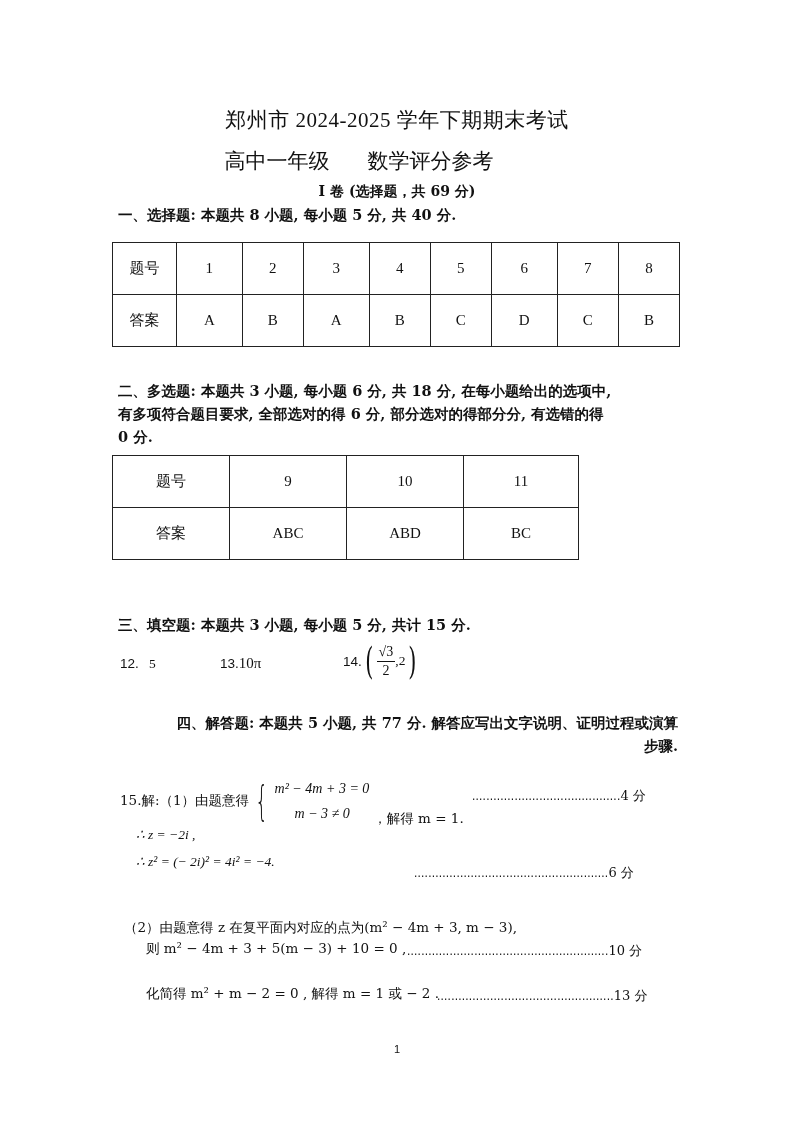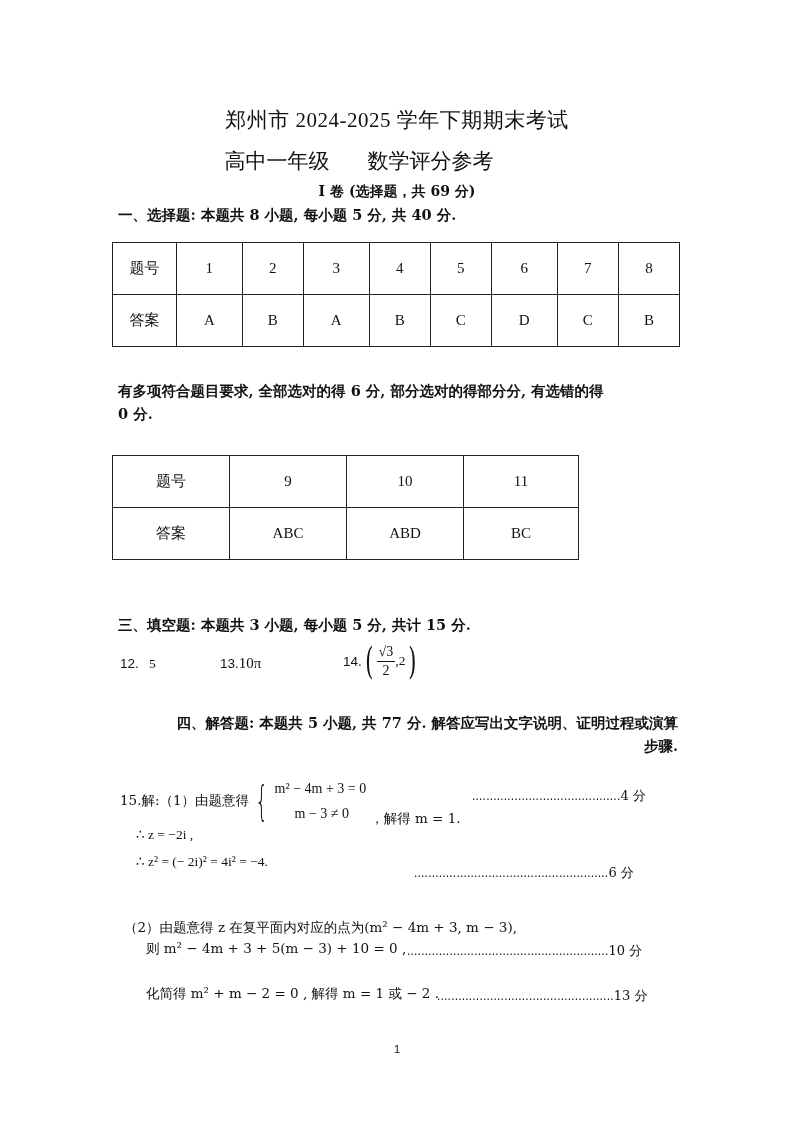--- a/index.html
+++ b/index.html
@@ -10,21 +10,21 @@
            font-family:"Liberation Serif","DejaVu Serif",serif; letter-spacing:0.5px; }
   .subtitle { left:0; width:718px; text-align:center; top:147px; font-size:21px;
               font-family:"DejaVu Sans","Liberation Sans",sans-serif; }
   .subtitle .gap { display:inline-block; width:38px; }
   .part { left:0; width:794px; text-align:center; top:183px; font-size:14px; font-weight:bold; }
   .sec { left:118px; width:560px; font-size:14.5px; font-weight:bold; line-height:23px; }
   table.ans { position:absolute; border-collapse:collapse; font-family:"Liberation Serif",serif; font-size:15px; }
   table.ans td { border:1.3px solid #222; text-align:center; vertical-align:middle; padding:0; }
   .t1 td { height:51px; }
   .t2 td { height:51px; }
-  .m { font-family:"Liberation Serif","DejaVu Serif",serif; }
+  .m { font-family:"Liberation Serif","DejaVu Serif",serif; font-style:italic; }
   .r { font-family:"Liberation Serif","DejaVu Serif",serif; }
   .line { font-size:13.5px; }
   .dots { font-family:"Liberation Sans",sans-serif; font-size:12px; letter-spacing:0.2px; }
   .paren { font-size:38px; font-weight:100; line-height:1; transform:scaleX(0.55); display:inline-block; }
   .frac { display:inline-block; text-align:center; vertical-align:middle; font-family:"Liberation Serif",serif; font-size:14px; line-height:18px; }
   .frac .num { border-bottom:1px solid #111; padding:0 2px; }
   .brace { font-size:40px; line-height:1; transform:scaleX(0.5); display:inline-block; font-family:"DejaVu Sans",sans-serif; font-weight:100; }
   .pagenum { left:0; width:794px; text-align:center; top:1043px; font-size:11px; font-family:"Liberation Sans",sans-serif; }
 </style>
 </head>
@@ -58,20 +58,21 @@
     <td>B</td>
     <td>C</td>
     <td>D</td>
     <td>C</td>
     <td>B</td>
   </tr>
 </tbody>
   </table>
 
 <div class="abs sec" style="top:379px;">
+  <div>二、多选题: 本题共 3 小题, 每小题 6 分, 共 18 分, 在每小题给出的选项中,</div>
   <div>有多项符合题目要求, 全部选对的得 6 分, 部分选对的得部分分, 有选错的得</div>
   <div>0 分.</div>
 </div>
 <table class="ans t2" style="left:112px; top:455px; width:467px;">
   <tbody>
       <tr>
     <td style="width:116px">题号</td>
     <td style="width:116px">9</td>
     <td style="width:116px">10</td>
     <td>11</td>

